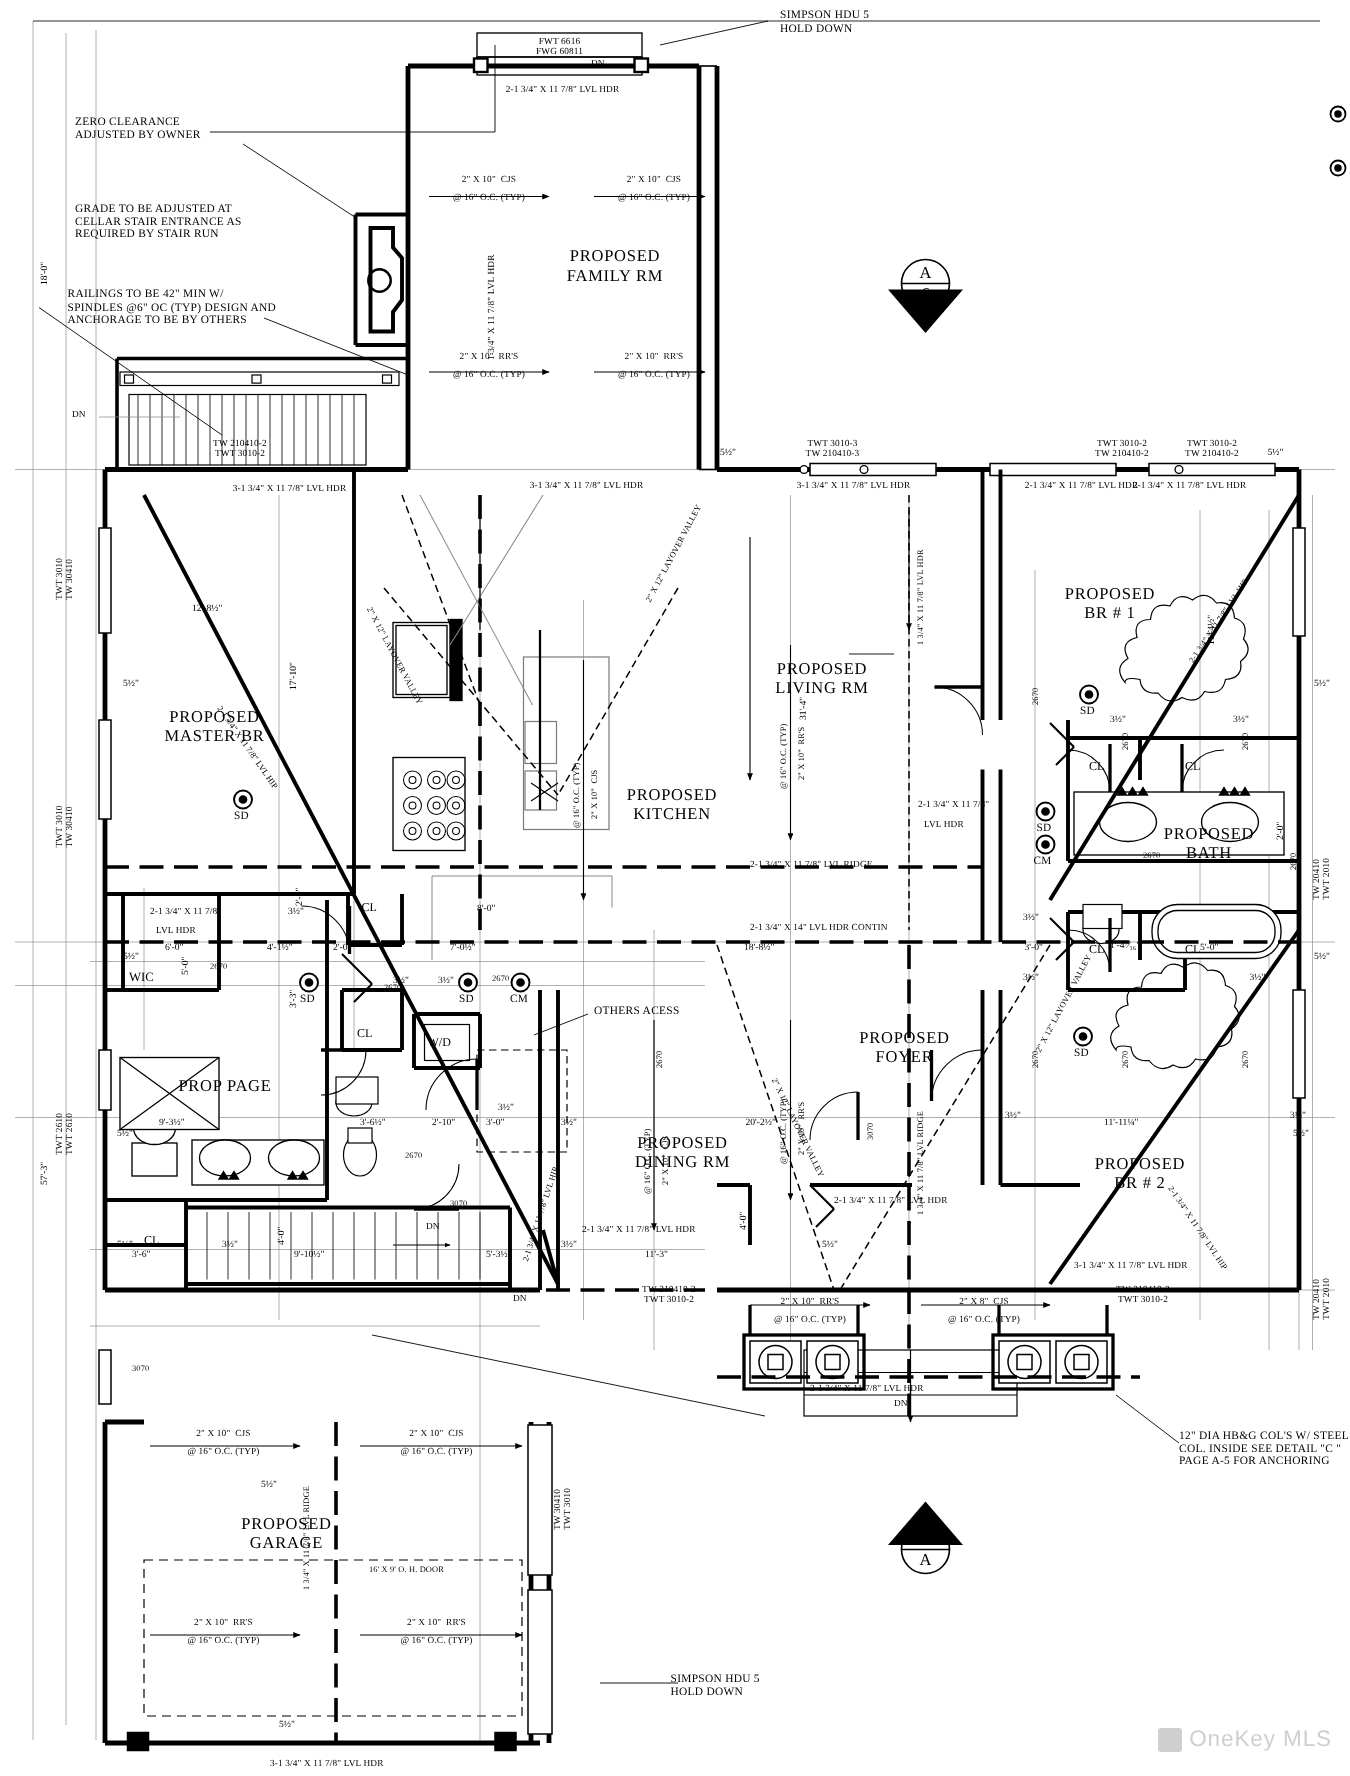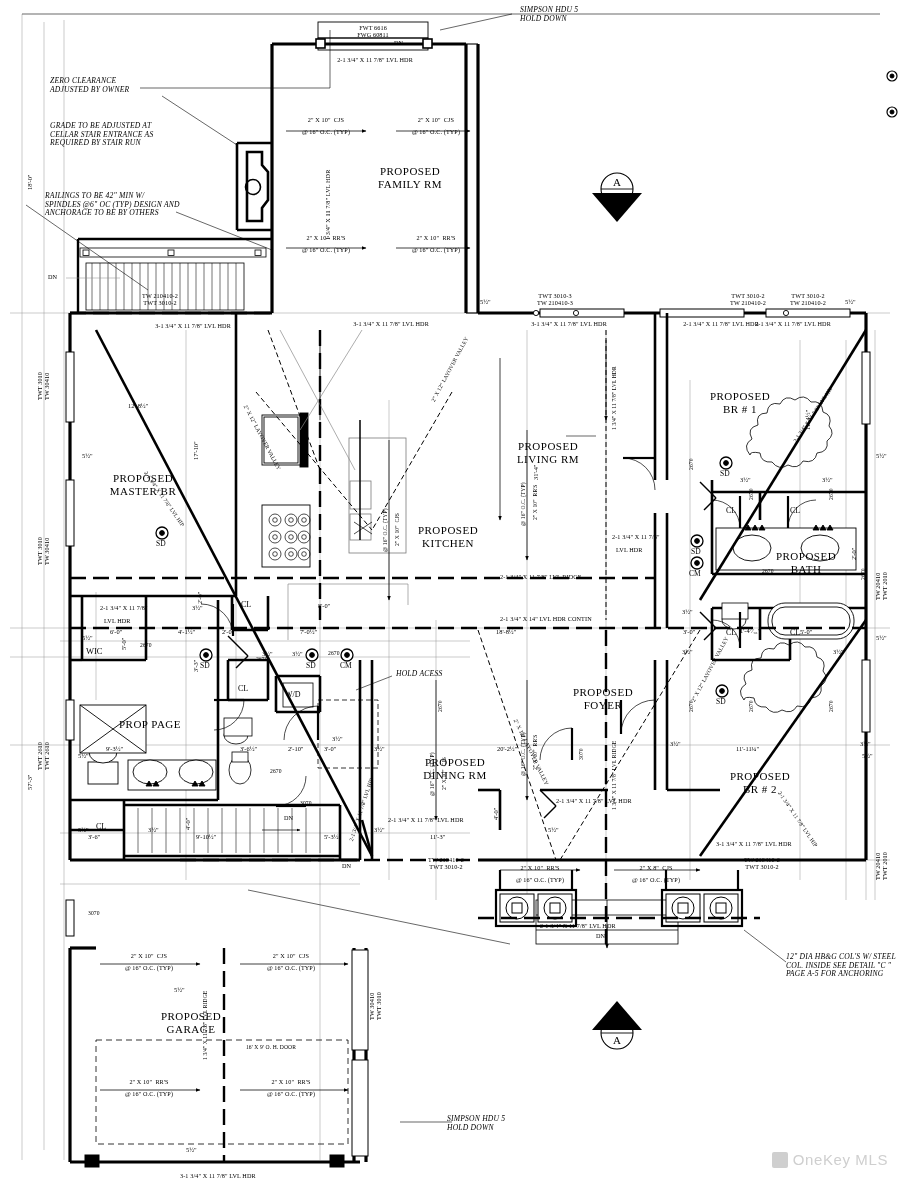--- a/index.html
+++ b/index.html
@@ -3,21 +3,21 @@
 <meta charset="utf-8">
 <title>Proposed Floor Plan</title>
 <style>
   html,body{margin:0;padding:0;background:#ffffff;}
   body{width:900px;height:1184px;position:relative;overflow:hidden;
        font-family:"Liberation Serif", serif; color:#000;}
   #sheet{position:absolute;left:0;top:0;width:900px;height:1184px;}
   svg{position:absolute;left:0;top:0;width:900px;height:1184px;}
   .lbl{position:absolute;white-space:pre;line-height:1.15;}
   .room{font-size:11px;letter-spacing:.5px;text-align:center;font-weight:400;}
-  .note{font-size:7.6px;letter-spacing:.2px;font-style:italic;}
+  .note{font-size:7.6px;letter-spacing:.2px;}
   .tiny{font-size:6.2px;letter-spacing:.1px;}
   .tiny2{font-size:5.6px;letter-spacing:.1px;}
   .dim{font-size:6.4px;}
   .vert{transform-origin:0 0;}
   .ctr{text-align:center;}
   .wm{position:absolute;right:12px;bottom:16px;display:flex;align-items:center;gap:5px;
       color:#cfcfcf;font-family:"Liberation Sans",sans-serif;font-size:15px;letter-spacing:.6px;}
   .wm .box{width:16px;height:16px;background:#cfcfcf;border-radius:2px;}
 </style>
 </head>
@@ -533,31 +533,31 @@
     <line x1="356" y1="690" x2="392" y2="676"></line>
     <line x1="248" y1="890" x2="510" y2="944"></line>
     <line x1="744" y1="930" x2="786" y2="962"></line>
     <line x1="400" y1="1122" x2="452" y2="1122"></line>
     <line x1="566" y1="436" x2="596" y2="436"></line>
   </g>
 </svg>
 
 <div class="lbl note" style="left:50px;top:77px;">ZERO CLEARANCE
 ADJUSTED BY OWNER</div>
-<div class="lbl note" style="left:50px;top:122px;">GRADE TO BE ADJUSTED AT
+<div class="lbl note" style="left:50px;top:135px;">GRADE TO BE ADJUSTED AT
 CELLAR STAIR ENTRANCE AS
 REQUIRED BY STAIR RUN</div>
 <div class="lbl note" style="left:45px;top:192px;">RAILINGS TO BE 42" MIN W/
 SPINDLES @6" OC (TYP) DESIGN AND
 ANCHORAGE TO BE BY OTHERS</div>
 <div class="lbl note" style="left:520px;top:6px;">SIMPSON HDU 5
 HOLD DOWN</div>
 <div class="lbl note" style="left:447px;top:1115px;">SIMPSON HDU 5
 HOLD DOWN</div>
-<div class="lbl note" style="left:396px;top:670px;">HOLD ACESS</div>
+<div class="lbl note" style="left:396px;top:670px;">OTHERS ACESS</div>
 <div class="lbl note" style="left:786px;top:953px;">12" DIA HB&amp;G COL'S W/ STEEL
 COL. INSIDE SEE DETAIL "C "
 PAGE A-5 FOR ANCHORING</div>
 
 <div class="lbl tiny ctr" style="left:318px;top:24px;width:110px;">FWT 6616
 FWG 60811</div>
 <div class="lbl tiny" style="left:394px;top:39px;">DN</div>
 <div class="lbl tiny ctr" style="left:285px;top:56px;width:180px;">2-1 3/4" X 11 7/8" LVL HDR</div>
 
 <div class="lbl tiny ctr" style="left:276px;top:116px;width:100px;">2" X 10"  CJS</div>

